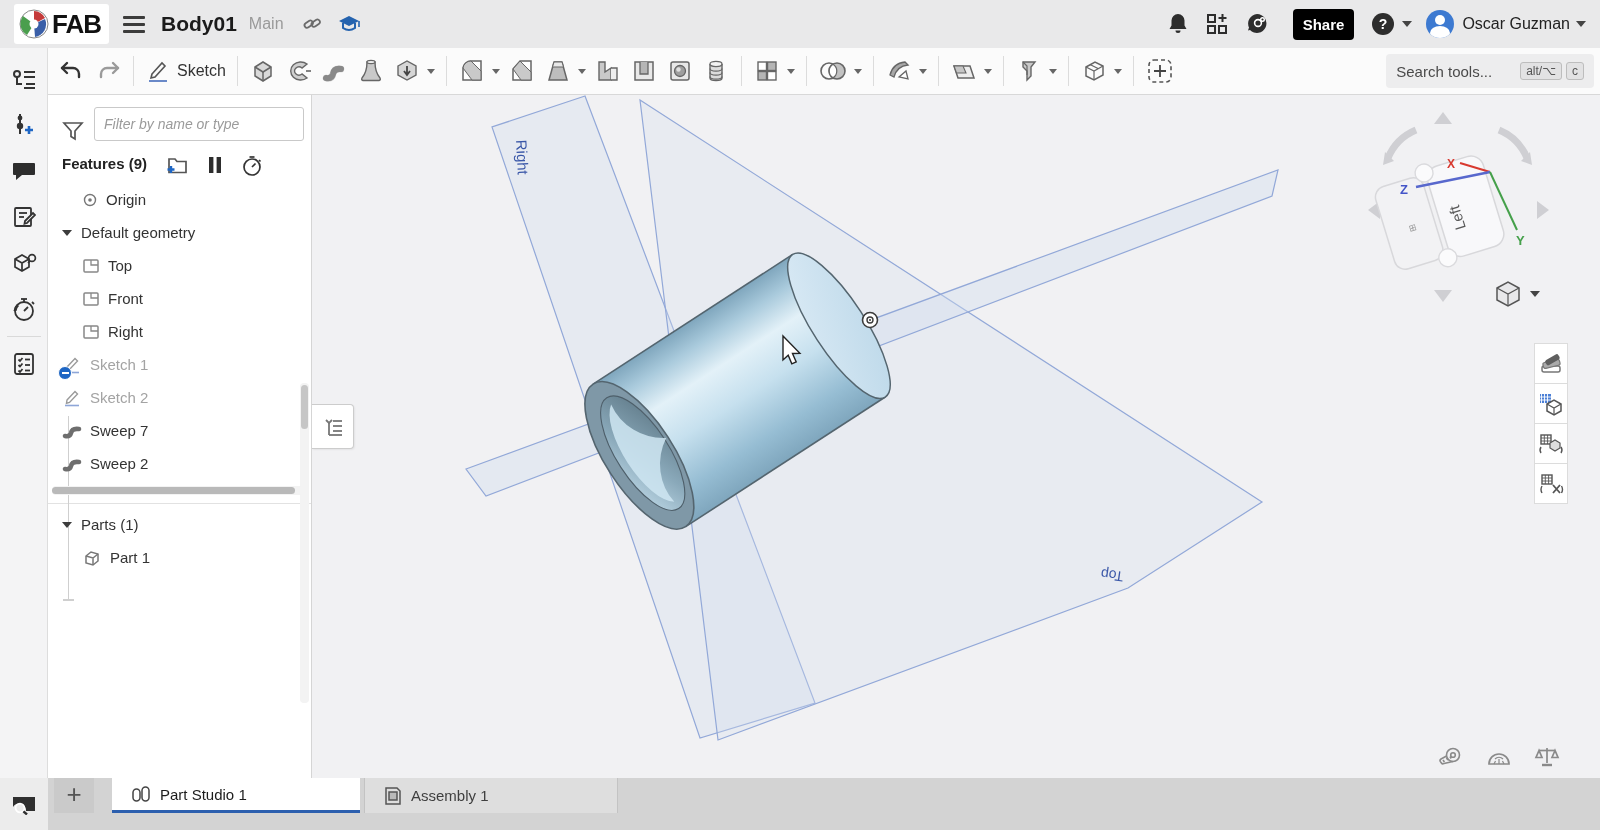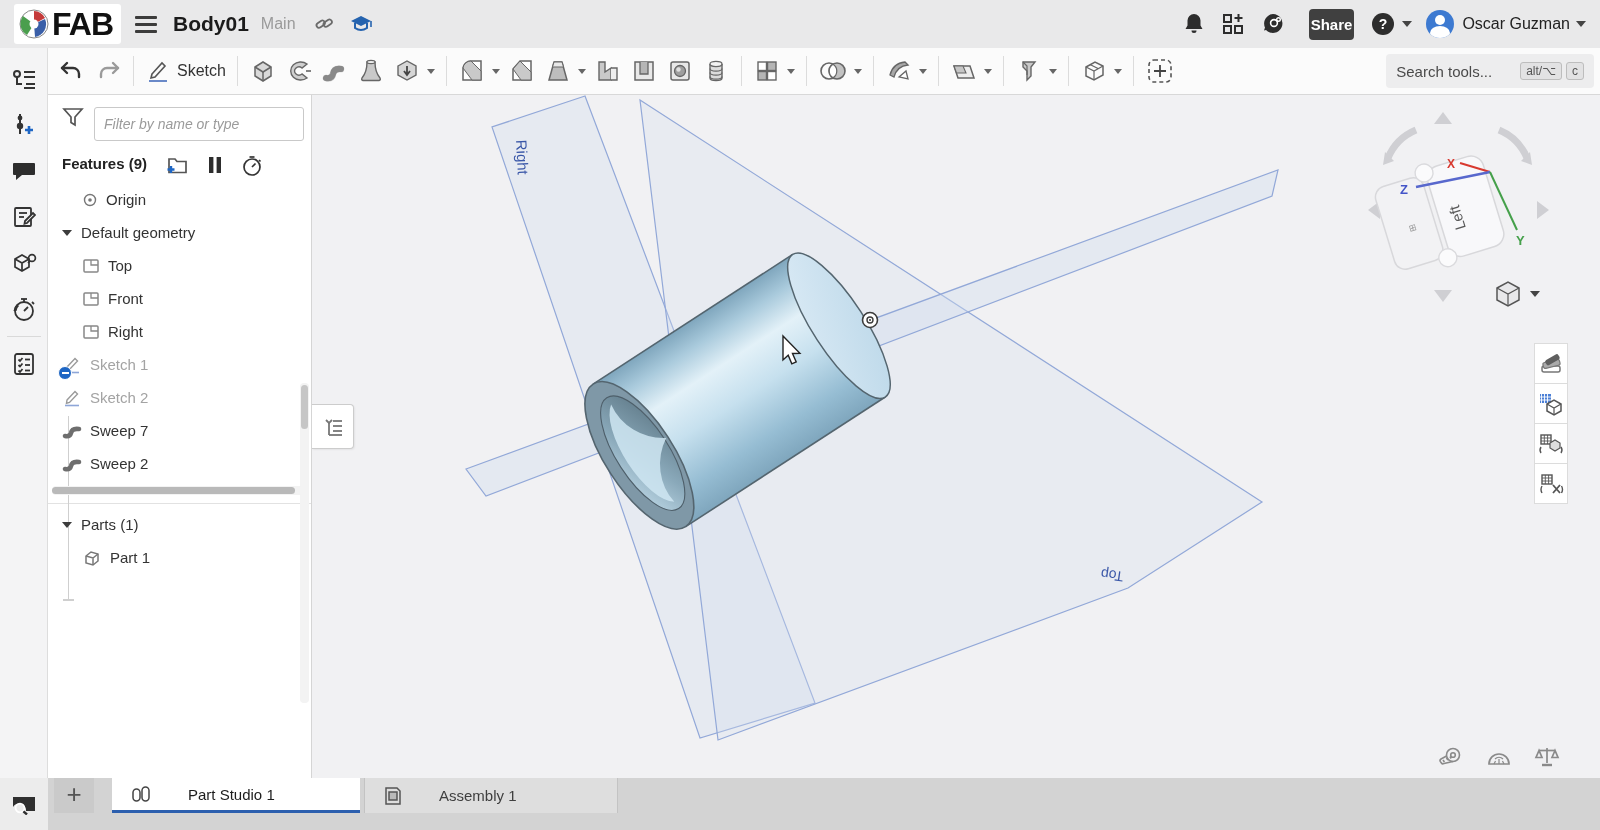--- a/index.html
+++ b/index.html
@@ -5,29 +5,29 @@
   * { margin:0; padding:0; box-sizing:border-box; }
   html,body { width:1600px; height:830px; overflow:hidden; background:#f1f1f2;
     font-family:"Liberation Sans", sans-serif; }
   svg { display:block; }
 
   
   .header { position:absolute; left:0; top:0; width:1600px; height:48px; background:#e9e9ea;
     display:flex; align-items:center; padding:0 14px; z-index:30; }
   .logo-chip { background:#fff; border-radius:3px; height:40px; display:flex; align-items:center;
     padding:0 8px 0 4px; margin-right:14px; }
-  .logo-text { font-size:32px; font-weight:bold; color:#111; letter-spacing:-1px; margin-left:2px; }
+  .logo-text { font-size:26px; font-weight:bold; color:#111; letter-spacing:-1px; margin-left:2px; }
   .hamburger { display:flex; flex-direction:column; gap:4px; margin-right:16px; cursor:pointer; }
   .hamburger span { width:22px; height:3px; background:#3c3c3c; border-radius:1px; }
   .doc-title { font-size:21px; font-weight:bold; color:#1b1b1b; margin-right:12px; }
   .ws-name { font-size:16px; color:#9a9a9a; margin-right:18px; }
   .hd-ic { margin-right:16px; display:flex; align-items:center; }
   .spacer { flex:1; }
-  .share-btn { background:#404040; color:#fff; font-size:15px; font-weight:bold; border:none;
-    border-radius:4px; padding:7px 2px; margin:0 16px 0 8px; cursor:pointer; }
+  .share-btn { background:#000000; color:#fff; font-size:15px; font-weight:bold; border:none;
+    border-radius:4px; padding:7px 10px; margin:0 16px 0 8px; cursor:pointer; }
   .user-name { font-size:16px; color:#222; margin:0 6px 0 8px; }
   .avatar { width:28px; height:28px; border-radius:50%; background:#3d7ad1; position:relative; overflow:hidden; }
   .avatar::before { content:""; position:absolute; left:9px; top:5px; width:10px; height:10px; border-radius:50%; background:#fff; }
   .avatar::after { content:""; position:absolute; left:4px; top:16px; width:20px; height:14px; border-radius:50%; background:#fff; }
   .caret { width:0; height:0; border-left:5px solid transparent; border-right:5px solid transparent;
     border-top:6px solid #444; }
 
   
   .toolbar { position:absolute; left:48px; top:48px; width:1552px; height:47px; background:#fbfbfb;
     border-bottom:1px solid #d8d8d8; display:flex; align-items:center; padding:17px 6px; z-index:20; }
@@ -44,21 +44,21 @@
 
   
   .rail { position:absolute; left:0; top:48px; width:48px; height:782px; background:#f4f4f5;
     border-right:1px solid #ddd; display:flex; flex-direction:column; align-items:center; z-index:25; }
   .rail-ic { width:48px; height:46px; display:flex; align-items:center; justify-content:center; cursor:pointer; }
   .rail-div { width:34px; height:1px; background:#d9d9d9; margin:4px 0; }
 
   
   .panel { position:absolute; left:48px; top:95px; width:264px; height:683px; background:#fff;
     border-right:1px solid #d5d5d5; z-index:15; }
-  .filter-row { display:flex; align-items:flex-start; padding:12px 7px 6px 14px; }
+  .filter-row { display:flex; align-items:flex-end; padding:12px 7px 6px 14px; }
   .filter-input { flex:1; height:34px; border:1px solid #c9c9c9; border-radius:3px; margin-left:10px;
     font-family:"Liberation Sans",sans-serif; font-size:14px; font-style:italic; color:#666; padding:0 9px; outline:none; }
   .filter-input::placeholder { color:#9b9b9b; font-style:italic; }
   .feat-head { display:flex; align-items:flex-start; padding:8px 14px 6px 14px; }
   .feat-title { font-size:15px; font-weight:bold; color:#222; }
   .feat-head .fi { margin-left:18px; cursor:pointer; display:flex; }
   .tree { position:relative; }
   .trow { display:flex; align-items:center; height:33px; padding-left:14px; cursor:pointer; position:relative; }
   .trow .tw { margin-right:8px; display:flex; align-items:center; position:relative; }
   .trow .lbl { font-size:15px; color:#333; }
@@ -89,21 +89,21 @@
     display:flex; align-items:center; justify-content:center; cursor:pointer; }
   .measure-bar { position:absolute; left:1438px; top:746px; display:flex; gap:22px; z-index:10; }
   .measure-bar .mi { cursor:pointer; }
 
   
   .tabbar { position:absolute; left:48px; top:778px; width:1552px; height:52px; background:#d3d3d3;
     display:flex; align-items:flex-start; z-index:30; }
   .plus-tile { width:40px; height:35px; background:#cacaca; display:flex; align-items:center; justify-content:center;
     margin-left:6px; cursor:pointer; }
   .plus-tile span { font-size:26px; color:#555; line-height:1; margin-top:-3px; }
-  .tab { height:35px; display:flex; align-items:center; padding:0 18px; font-size:15px; cursor:pointer;gap:28px; }
+  .tab { height:35px; display:flex; align-items:center; padding:0 18px; font-size:15px; cursor:pointer; }
   .tab.active { background:#fff; border-bottom:3px solid #2c5fae; color:#1c1c1c; width:248px; margin-left:18px; }
   .tab.inactive { background:#dedede; border-left:1px solid #c3c3c3; border-right:1px solid #c3c3c3;
     color:#3f3f3f; width:254px; margin-left:4px; }
   .tab .ti { margin-right:8px; display:flex; }
   .rail-tab-search { position:absolute; left:0px; top:778px; width:48px; height:52px; background:#ececec;
     display:flex; align-items:center; justify-content:center; z-index:31; cursor:pointer; }
 </style>
 </head>
 <body>
 

